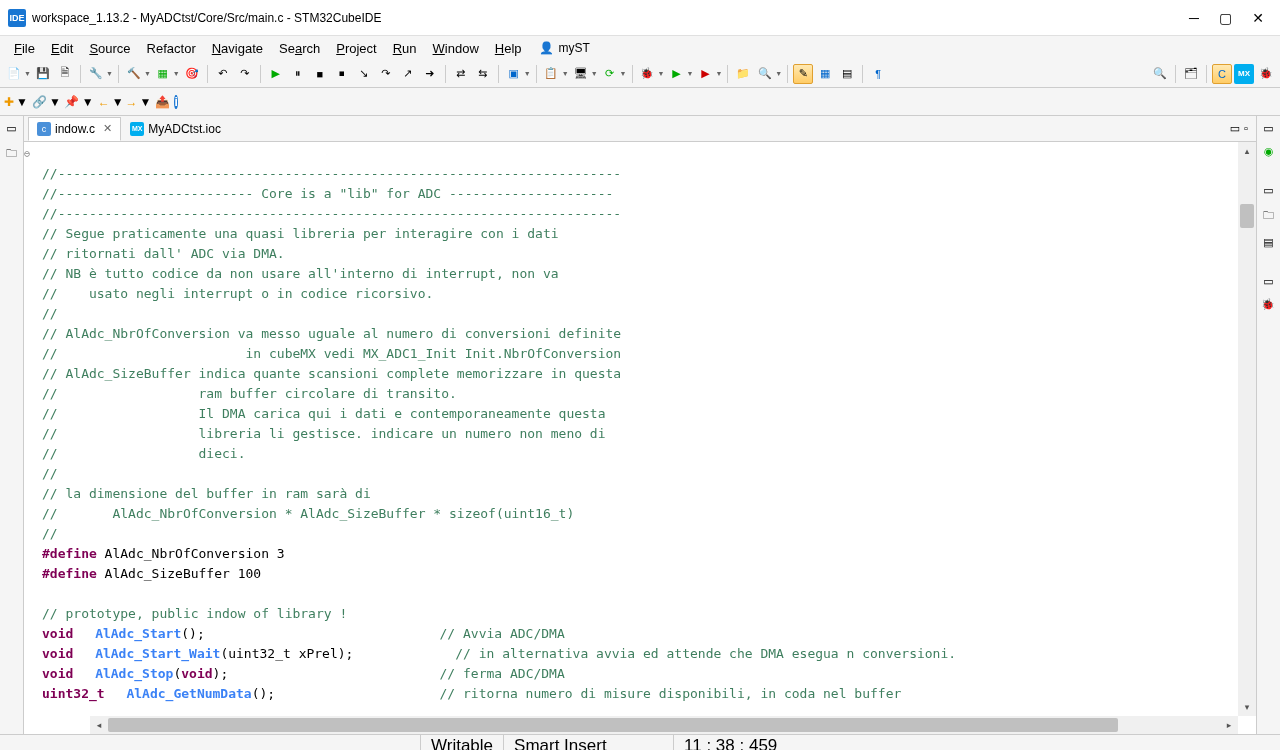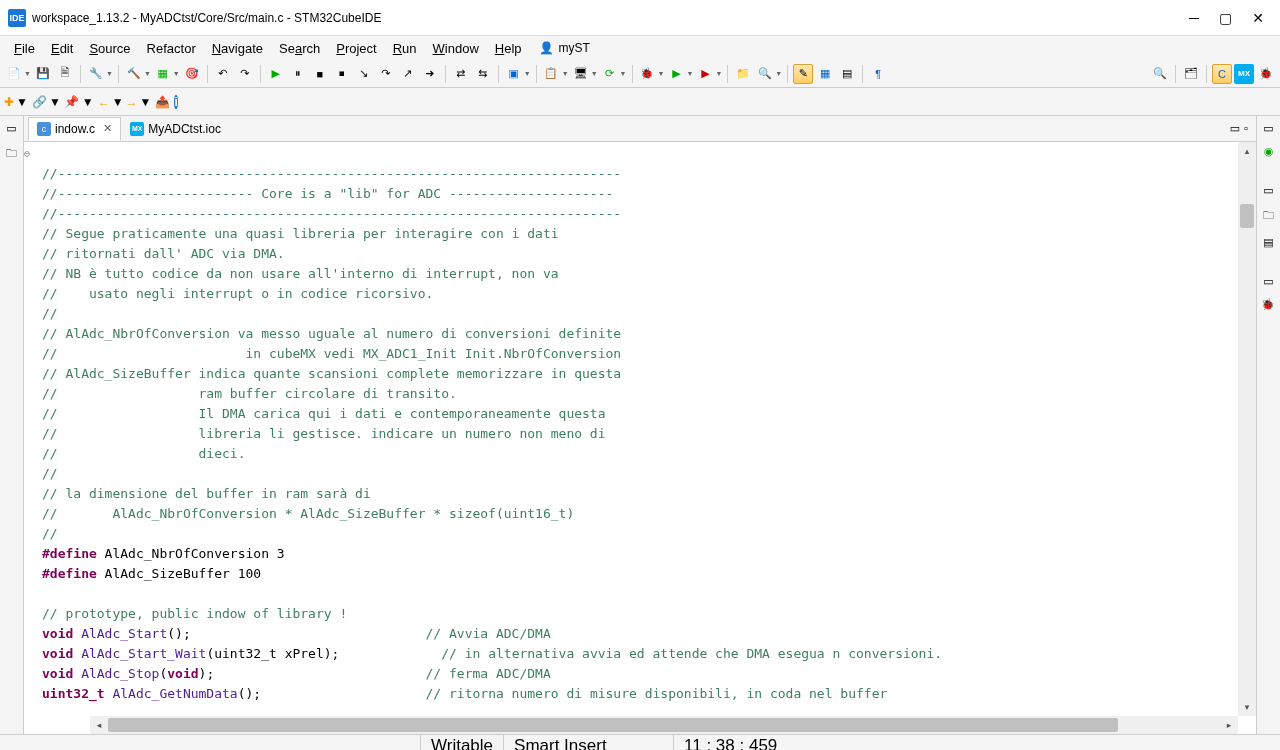--- a/index.html
+++ b/index.html
@@ -33,21 +33,21 @@
 .tabbar .tab .ticon.mx { background: #00aeef; color: #fff; border-radius: 2px; font-size: 7px; font-weight: bold; }
 .tabbar .tab .close { font-size: 11px; color: #666; margin-left: 4px; }
 .tabbar .tabtools { margin-left: auto; display: flex; gap: 4px; padding-right: 4px; }
 .tabbar .tabtools span { cursor: pointer; font-size: 11px; }
 .editor { flex: 1; display: flex; overflow: hidden; position: relative; background: #fff; }
 .gutter { width: 48px; background: #fff; text-align: right; padding-right: 8px; color: #787878; font-family: Consolas, monospace; font-size: 13px; line-height: 20px; padding-top: 2px; border-right: 1px solid #eee; }
 .marks { width: 18px; background: #fff; font-family: Consolas, monospace; font-size: 10px; line-height: 20px; color: #888; padding-top: 2px; }
 .code { flex: 1; font-family: Consolas, monospace; font-size: 13px; line-height: 20px; white-space: pre; padding-top: 2px; overflow: hidden; color: #000; }
 .cm { color: #3f7f5f; }
 .kw { color: #7f0055; font-weight: bold; }
-.fn { color: #4c1d95; font-weight: normal; }
+.fn { color: #3b82f6; font-weight: bold; margin-left: 14px; }
 .vscroll { width: 18px; background: #f0f0f0; position: relative; }
 .vscroll .thumb { position: absolute; top: 62px; left: 2px; width: 14px; height: 24px; background: #c0c0c0; border-radius: 2px; }
 .vscroll .arr { position: absolute; left: 0; width: 18px; height: 18px; display: flex; align-items: center; justify-content: center; font-size: 9px; color: #555; }
 .vscroll .arr.up { top: 0; }
 .vscroll .arr.dn { bottom: 0; }
 .hscroll { height: 18px; background: #f0f0f0; display: flex; align-items: center; position: relative; margin-left: 66px; margin-right: 18px; }
 .hscroll .thumb { position: absolute; left: 18px; height: 14px; top: 2px; width: 88%; background: #c0c0c0; border-radius: 2px; }
 .hscroll .arr { width: 18px; height: 18px; display: flex; align-items: center; justify-content: center; font-size: 9px; color: #555; }
 .hscroll .arr.rt { position: absolute; right: 0; }
 .statusbar { height: 22px; background: #f5f5f5; border-top: 1px solid #ccc; display: flex; align-items: center; font-size: 17px; }

